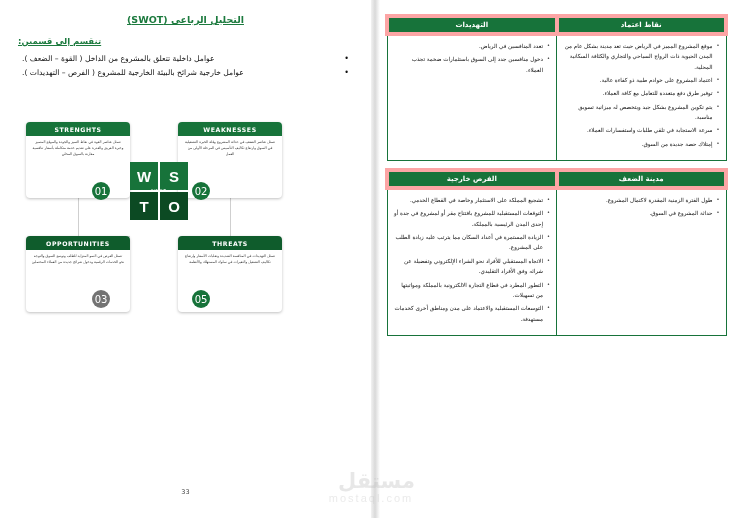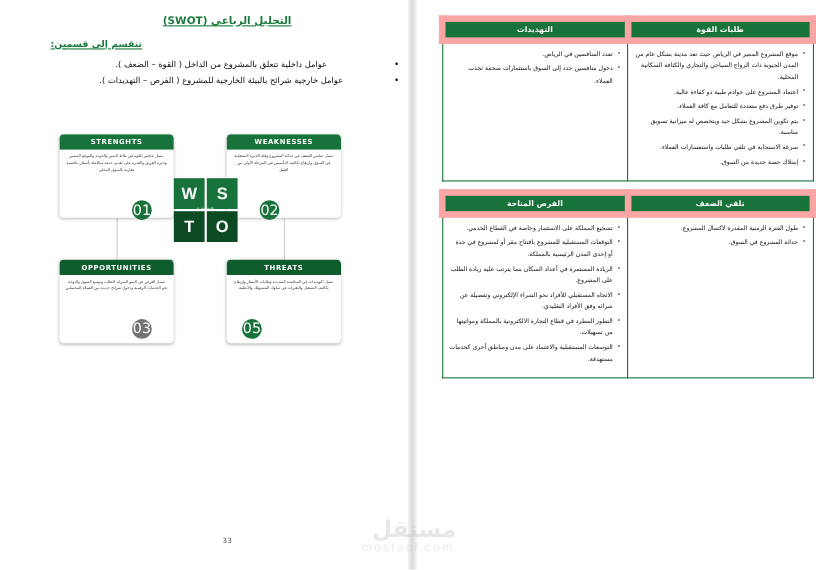--- a/index.html
+++ b/index.html
@@ -12,21 +12,20 @@
     height: 518px;
     font-family: "DejaVu Sans", "Liberation Sans", sans-serif;
     overflow: hidden;
     position: relative;
   }
   .spread {
     position: absolute;
     inset: 0;
     display: flex;
     flex-direction: row-reverse;
-    padding-left: 28px;
   }
   
   .page {
     position: relative;
     height: 518px;
     box-sizing: border-box;
     background: #ffffff;
   }
   .page-left  { width: 371px; }
   .page-right { width: 371px; }
@@ -81,21 +80,21 @@
     flex-direction: row;
     justify-content: flex-start;
     gap: 6px;
     align-items: flex-start;
   }
   .p33-bullets .bdot {
     color: #111;
     font-size: 8px;
     line-height: 1.7;
   }
-  .p33-bullets .btxt { flex: 1; text-align: center; }
+  .p33-bullets .btxt { flex: 1; text-align: left; }
 
   
   .swot-wrap {
     position: absolute;
     top: 122px;
     left: 26px;
     width: 256px;
     height: 190px;
   }
   .swot-card {
@@ -166,27 +165,27 @@
     z-index: 3;
     pointer-events: none;
   }
   .swot-badge {
     position: absolute;
     width: 18px;
     height: 18px;
     border-radius: 50%;
     background: #17733a;
     color: #fff;
-    font-size: 13px;
+    font-size: 10px;
     display: flex;
     align-items: center;
     justify-content: center;
   }
   .b-s { left: 66px;  top: 60px; }
-  .b-w { left: 182px; top: 60px; }
+  .b-w { left: 166px; top: 60px; }
   .b-o { left: 66px;  top: 168px; background:#737373; }
   .b-t { left: 166px; top: 168px; }
 
   .line-h {
     position: absolute;
     background: #cfcfcf;
     height: 1px;
   }
   .line-v {
     position: absolute;
@@ -206,21 +205,21 @@
     width: 100%;
     border-collapse: collapse;
     table-layout: fixed;
   }
   table.swot-table th {
     background: #17733a;
     color: #ffffff;
     font-size: 7px;
     font-weight: bold;
     padding: 3px 2px;
-    border: 6px solid #fca5a5;
+    border: 4px solid #fca5a5;
     text-align: center;
     margin-top: 12px;
   }
   table.swot-table td {
     border: 1px solid #17733a;
     vertical-align: top;
     padding: 5px 6px 8px 6px;
     font-size: 5.6px;
     line-height: 1.85;
     color: #111;
@@ -336,21 +335,21 @@
     <div class="folio">33</div>
   </div>
 
   <div class="page page-right">
 
     <div class="tbl-wrap">
 
       <table class="swot-table">
         <thead>
           <tr>
-            <th>طلبات القوة</th>
+            <th>نقاط اعتماد</th>
             <th>التهديدات</th>
           </tr>
         </thead>
         <tbody>
           <tr>
             <td>
               <div class="item">
                   <span class="dot">•</span>
                   <span class="txt">موقع المشروع المميز في الرياض حيث تعد مدينة بشكل عام من المدن الحيوية ذات الرواج السياحي والتجاري والكثافة السكانية المحلية.</span>
                 </div>
@@ -387,22 +386,22 @@
             </td>
           </tr>
         </tbody>
       </table>
 
       <div class="tbl-gap"></div>
 
       <table class="swot-table">
         <thead>
           <tr>
-            <th>تلقي الضعف</th>
-            <th>الفرص المتاحة</th>
+            <th>مدينة الضعف</th>
+            <th>الفرص خارجية</th>
           </tr>
         </thead>
         <tbody>
           <tr>
             <td>
               <div class="item">
                   <span class="dot">•</span>
                   <span class="txt">طول الفترة الزمنية المقدرة لاكتمال المشروع.</span>
                 </div>
               <div class="item">

